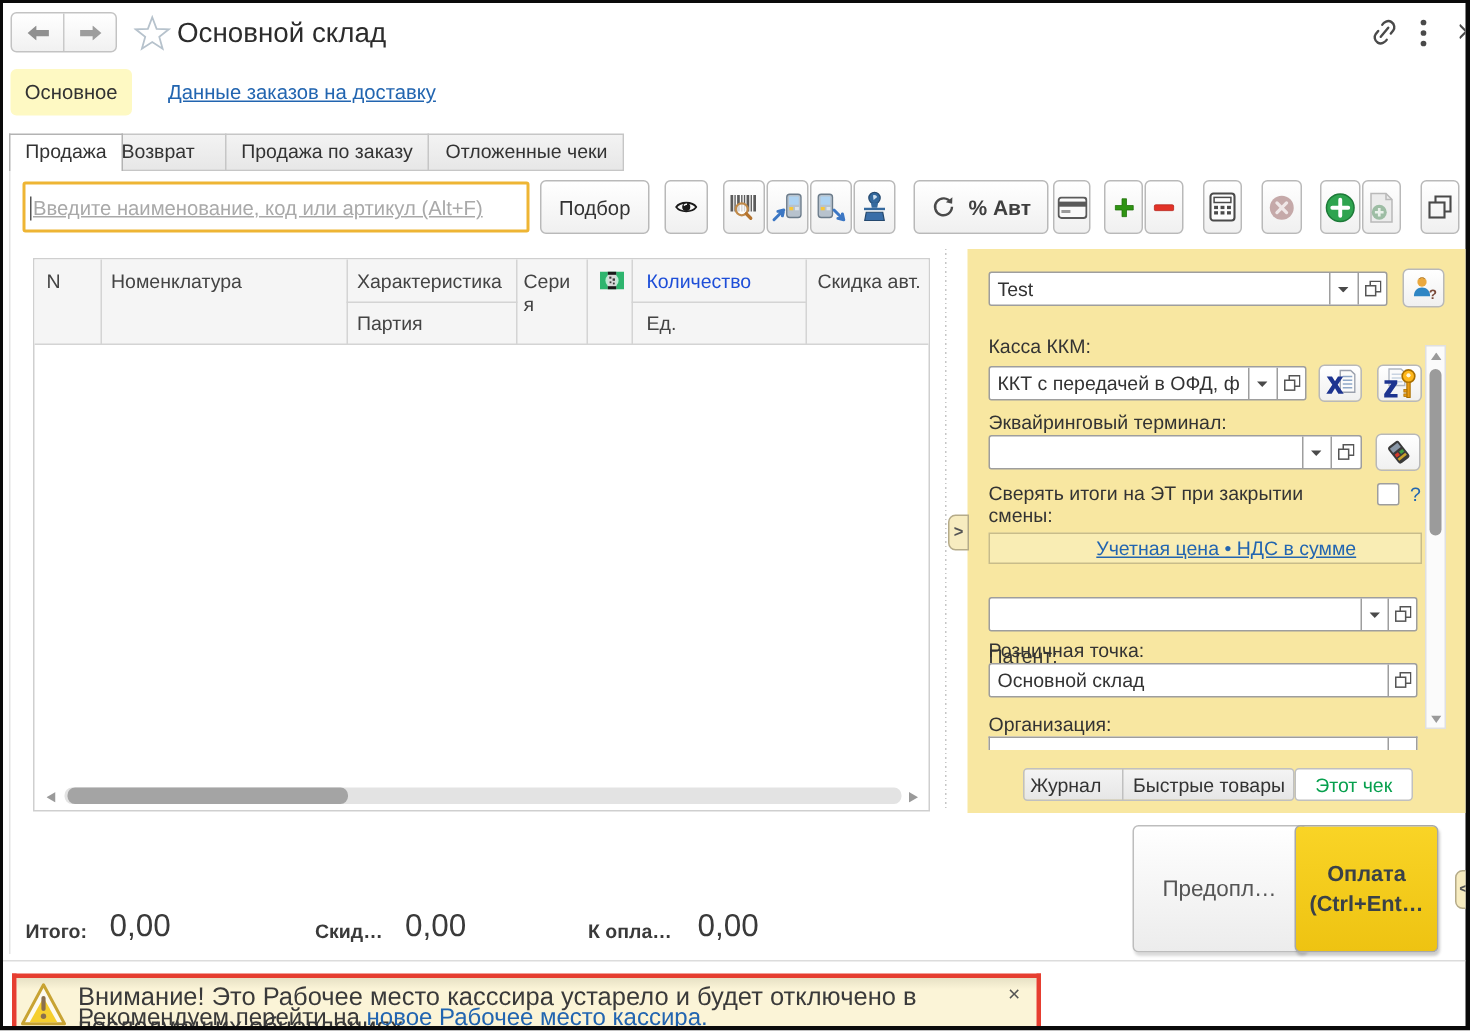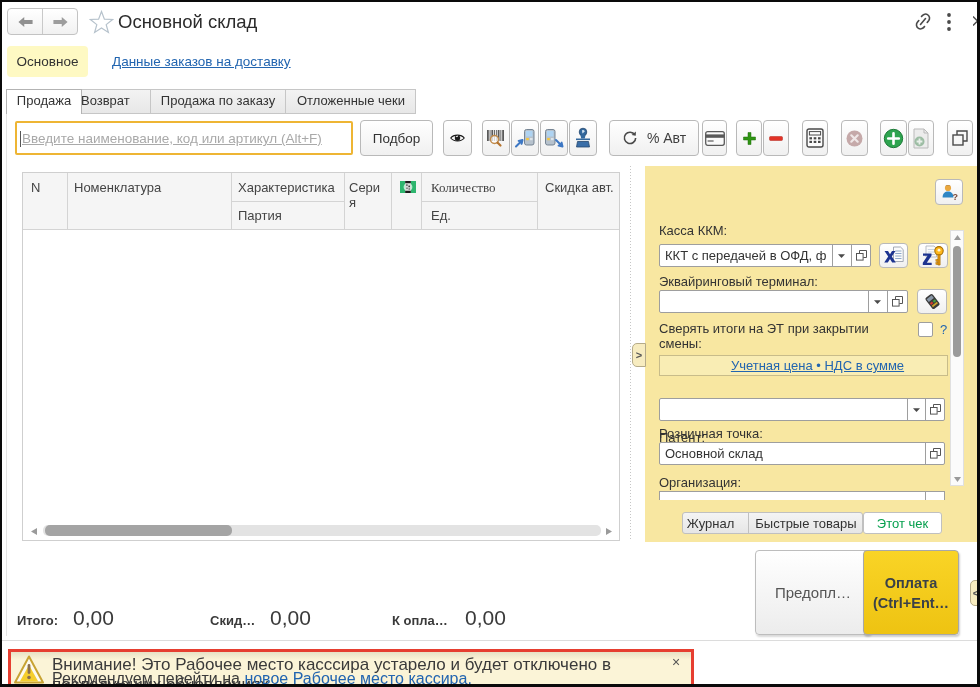--- a/index.html
+++ b/index.html
@@ -120,21 +120,21 @@
   <div class="btn" style="left:567px;top:118px;width:28px;height:36px;">
     <svg width="24" height="22" viewBox="0 0 24 22">
       <circle cx="12" cy="5" r="3.8" fill="#34699e" stroke="#24486e" stroke-width="0.8"></circle>
       <path d="M11 3.2 A2.2 2.2 0 0 1 13.8 4.4 L11.4 6.4 Z" fill="#cfe0ef"></path>
       <path d="M9.5 8 L14.5 8 L13.8 11.5 L10.2 11.5 Z" fill="#34699e"></path>
       <rect x="5" y="11.5" width="14" height="1.6" fill="#34699e"></rect>
       <path d="M5.5 20 L18.5 20 L17.5 14.5 L6.5 14.5 Z" fill="#3a6ea8" stroke="#24486e" stroke-width="0.8"></path>
     </svg>
   </div>
 
-  <div class="btn" style="left:607px;top:118px;width:90px;height:36px;white-space:nowrap;">
+  <div class="btn" style="left:607px;top:118px;width:90px;height:36px;white-space:nowrap;font-weight:bold;">
     <svg width="16" height="16" viewBox="0 0 17 17" style="margin-right:9px;flex:none;">
       <path d="M13.6 5.2 A6 6 0 1 0 14.5 8.4" fill="none" stroke="#4a4a4a" stroke-width="1.7"></path>
       <path d="M14.8 1.6 L14.6 6.2 L10.2 5.2 Z" fill="#4a4a4a"></path>
     </svg>
     <span style="font-size:14px;color:#3f3f3f;">% Авт</span>
   </div>
   <div class="btn" style="left:700px;top:118px;width:25px;height:36px;">
     <svg width="20" height="15" viewBox="0 0 20 15">
       <rect x="0.7" y="0.7" width="18.6" height="13.6" rx="2" fill="#fafafa" stroke="#5a5a5a" stroke-width="1.3"></rect>
       <rect x="0.7" y="3.4" width="18.6" height="3.4" fill="#5a5a5a"></rect>
@@ -224,38 +224,52 @@
           <rect x="5.2" y="0" width="5.6" height="2.2" fill="#1a1a1a"></rect>
           <rect x="5.2" y="9.8" width="5.6" height="2.2" fill="#1a1a1a"></rect>
           <g fill="#3a3a3a">
             <rect x="6.2" y="3.4" width="1.4" height="1.4"></rect>
             <rect x="8.4" y="4.6" width="1.6" height="1.6"></rect>
             <rect x="6.4" y="6.6" width="1.2" height="1.2"></rect>
             <rect x="8.6" y="7.4" width="1.2" height="1.2"></rect>
           </g>
         </svg>
     </div>
-    <div class="lbl" style="left:408px;top:7px;color:#404040;font-family:Liberation Serif, serif;">Количество</div>
+    <div class="lbl" style="left:408px;top:7px;color:#1d4ed8;">Количество</div>
     <div class="lbl" style="left:408px;top:35px;color:#444;">Ед.</div>
     <div class="lbl" style="left:522px;top:7px;color:#444;">Скидка авт.</div>
 
     <div class="abs" style="left:6px;top:351px;width:588px;height:14px;">
       <svg class="abs" style="left:2px;top:4px;" width="6" height="7" viewBox="0 0 6 7">
           <path d="M6 0 L0 3.5 L6 7 Z" fill="#9a9a9a"></path>
         </svg>
       <div class="abs" style="left:14px;top:1px;width:558px;height:11px;background:#e3e3e3;border-radius:5px;"></div>
       <div class="abs" style="left:16px;top:1px;width:187px;height:11px;background:#a4a4a4;border-radius:5px;"></div>
       <svg class="abs" style="left:577px;top:4px;" width="6" height="7" viewBox="0 0 6 7">
           <path d="M0 0 L6 3.5 L0 7 Z" fill="#9a9a9a"></path>
         </svg>
     </div>
   </div>
 
   <div class="abs" style="left:643px;top:164px;width:334px;height:376px;background:#f8e7a1;"></div>
 
+  <div class="abs" style="left:657px;top:179px;width:266px;height:23px;background:#fff;border:1px solid #9e9e9e;border-radius:2px;">
+    <div class="abs" style="left:5px;top:3px;">Test</div>
+    <div class="abs" style="left:226px;top:0;width:1px;height:21px;background:#9e9e9e;"></div>
+    <svg class="abs" style="left:232px;top:9px;" width="7" height="4" viewBox="0 0 7 4">
+        <path d="M0 0.3 L7 0.3 L3.5 4 Z" fill="#4a4a4a"></path>
+      </svg>
+    <div class="abs" style="left:245px;top:0;width:1px;height:21px;background:#9e9e9e;"></div>
+    <div class="abs" style="left:250px;top:5px;">
+        <svg style="position:absolute;left:0;top:0;" width="11" height="11" viewBox="0 0 11 11">
+          <rect x="0.5" y="3.5" width="6.6" height="6.6" fill="#fff" stroke="#555" stroke-width="1"></rect>
+          <path d="M3.5 3.5 L3.5 0.5 L10.5 0.5 L10.5 7.5 L7.3 7.5" fill="none" stroke="#555" stroke-width="1"></path>
+        </svg>
+      </div>
+  </div>
   <div class="btn" style="left:933px;top:177px;width:28px;height:26px;">
     <svg width="18" height="18" viewBox="0 0 18 18">
       <circle cx="8" cy="5" r="3.1" fill="#eaa83e"></circle>
       <path d="M4.9 4.4 A3.2 3.2 0 0 1 11.1 4.4 L10.4 3 L8 2.2 L5.6 3 Z" fill="#7a5226"></path>
       <path d="M2.6 14.5 C2.6 10.5 5 8.6 8 8.6 C11 8.6 13.4 10.5 13.4 14.5 Z" fill="#2f86c4"></path>
       <text x="12.5" y="16.5" font-size="9" fill="#7a4a3a" font-weight="bold" font-family="Liberation Sans">?</text>
     </svg>
   </div>
 
   <div class="lbl" style="left:657px;top:221px;">Касса ККМ:</div>

